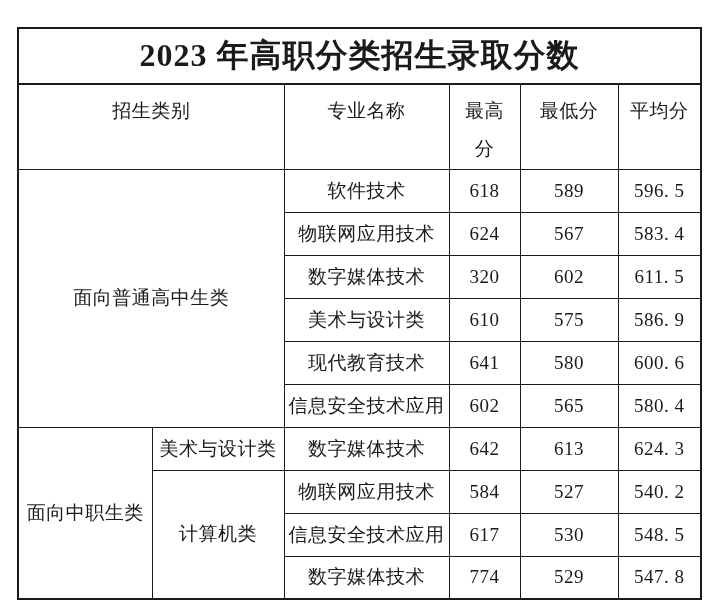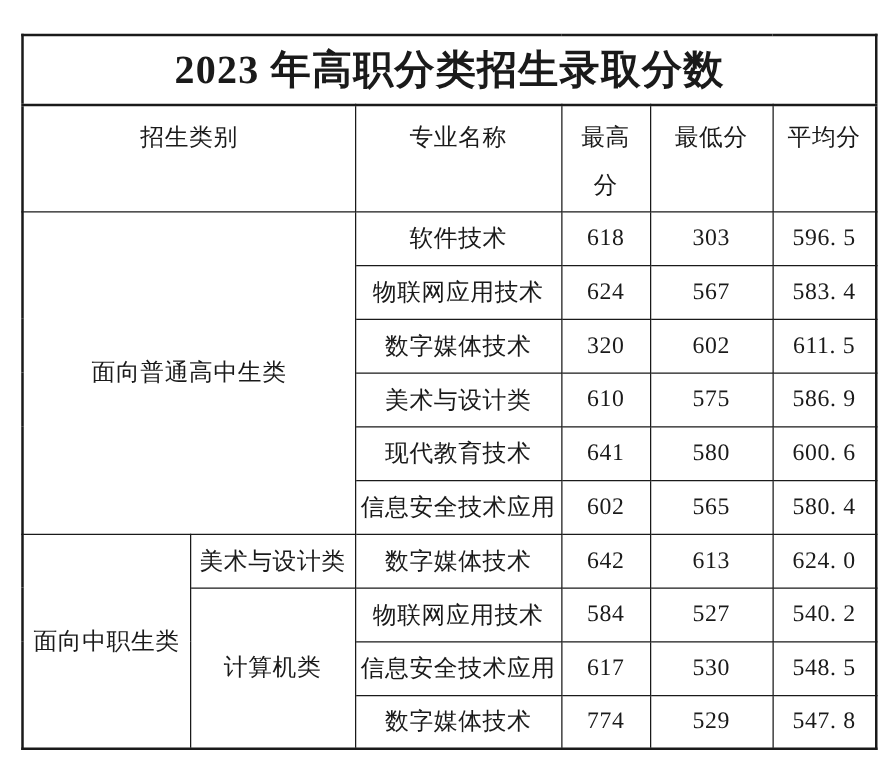--- a/index.html
+++ b/index.html
@@ -79,21 +79,21 @@
     <td>专业名称</td>
     <td><span class="wrap-narrow">最高分</span></td>
     <td>最低分</td>
     <td>平均分</td>
   </tr>
 
   <tr class="data-row">
     <td colspan="2" rowspan="6">面向普通高中生类</td>
     <td>软件技术</td>
     <td>618</td>
-    <td>303</td>
+    <td>589</td>
     <td>596. 5</td>
   </tr>
   <tr class="data-row">
     <td>物联网应用技术</td>
     <td>624</td>
     <td>567</td>
     <td>583. 4</td>
   </tr>
   <tr class="data-row">
     <td>数字媒体技术</td>
@@ -119,21 +119,21 @@
     <td>565</td>
     <td>580. 4</td>
   </tr>
 
   <tr class="data-row">
     <td rowspan="4">面向中职生类</td>
     <td>美术与设计类</td>
     <td>数字媒体技术</td>
     <td>642</td>
     <td>613</td>
-    <td>624. 0</td>
+    <td>624. 3</td>
   </tr>
   <tr class="data-row">
     <td rowspan="3">计算机类</td>
     <td>物联网应用技术</td>
     <td>584</td>
     <td>527</td>
     <td>540. 2</td>
   </tr>
   <tr class="data-row">
     <td>信息安全技术应用</td>

